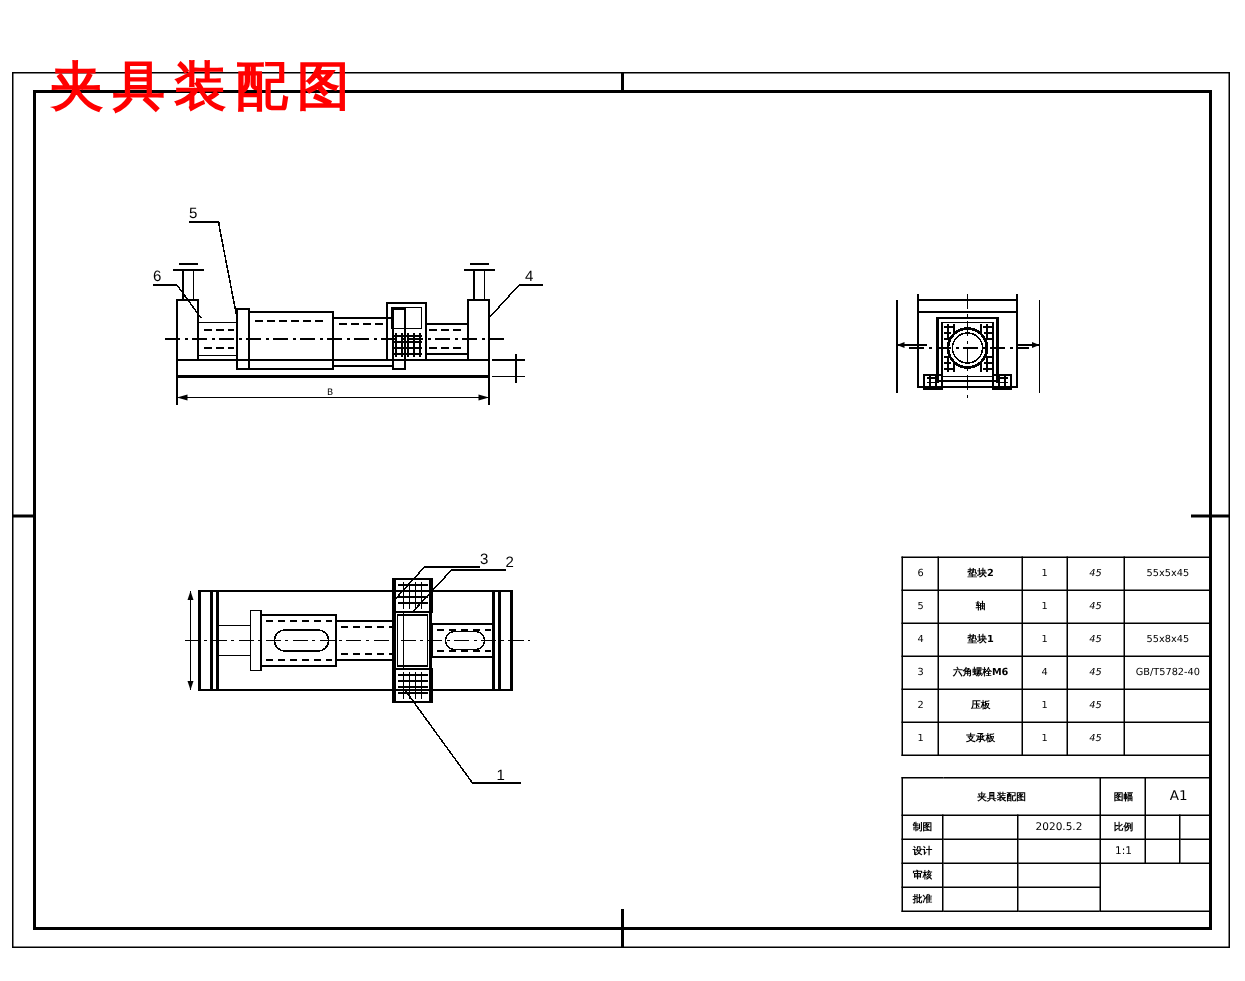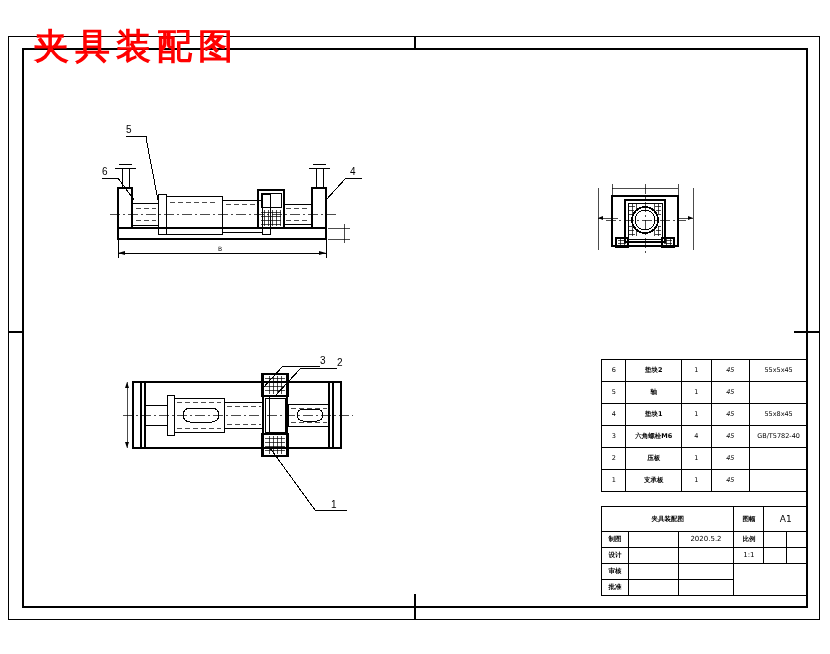--- a/index.html
+++ b/index.html
@@ -1,19 +1,19 @@
 <!DOCTYPE html>
 <html><head>
 <meta charset="utf-8">
 <style>
   html,body{margin:0;padding:0;background:#ffffff;}
   body{width:830px;height:654px;position:relative;overflow:hidden;
        font-family:"Liberation Sans",sans-serif;color:#000;}
 
-  #canvas{position:absolute;left:0;top:0;width:830px;height:496px;}
+  #canvas{position:absolute;left:0;top:12px;width:830px;height:496px;}
 
   
   .outer-frame{position:absolute;left:8px;top:36px;width:812px;height:584px;
                border:1px solid #000;box-sizing:border-box;}
   .inner-frame{position:absolute;left:22px;top:48px;width:786px;height:560px;
                border:2px solid #000;box-sizing:border-box;}
 
   
   .tick{position:absolute;background:#000;}
   .tick-top{left:414px;top:36px;width:2px;height:14px;}

